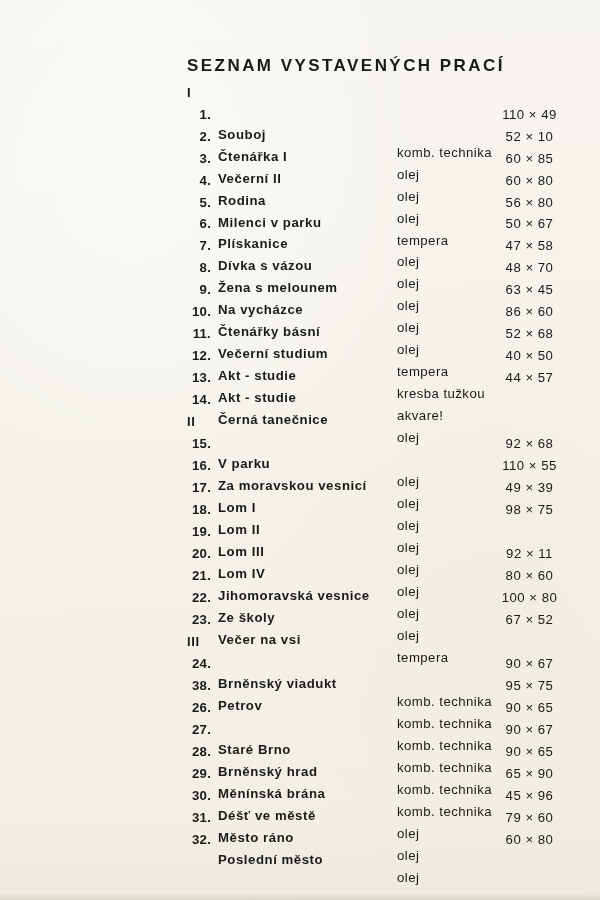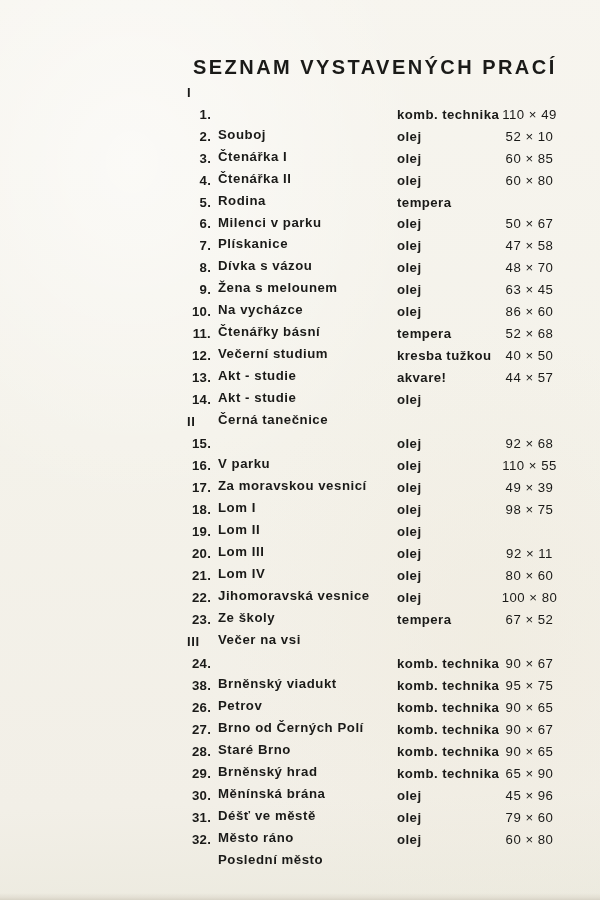--- a/index.html
+++ b/index.html
@@ -34,23 +34,23 @@
     background: linear-gradient(180deg, rgba(231,227,216,0.0) 0%, rgba(226,222,210,0.85) 60%, rgba(214,209,196,0.9) 100%);
   }
 
   .sheet {
     position: absolute;
     inset: 0;
   }
 
   .catalogue-title {
     position: absolute;
-    left: 193px;
+    left: 187px;
     top: 57px;
-    font-size: 20px;
+    font-size: 17px;
     font-weight: bold;
     letter-spacing: 2.45px;
     white-space: nowrap;
     line-height: 1;
   }
 
   .list {
     position: absolute;
     left: 0;
     top: 82px;
@@ -88,22 +88,23 @@
   .col-title {
     position: absolute;
     left: 218px;
     font-weight: bold;
     letter-spacing: 0.55px;
     margin-top: 20px;
   }
   .col-technique {
     position: absolute;
     left: 397px;
-    font-weight: bold;
+    font-weight: normal;
     letter-spacing: 0.45px;
+    margin-top: 38px;
   }
   .col-dimensions {
     position: absolute;
     left: 464px;
     width: 131px;
     text-align: center;
     font-weight: normal;
     letter-spacing: 0.5px;
   }
 </style>
@@ -125,34 +126,35 @@
         <span class="col-dimensions">110 × 49</span>
       </div>
       <div class="work-row">
         <span class="col-index">2.</span>
         <span class="col-title">Čtenářka I</span>
         <span class="col-technique">olej</span>
         <span class="col-dimensions">52 × 10</span>
       </div>
       <div class="work-row">
         <span class="col-index">3.</span>
-        <span class="col-title">Čtenářka II</span>
+        <span class="col-title">Večerní II</span>
         <span class="col-technique">olej</span>
         <span class="col-dimensions">60 × 85</span>
       </div>
       <div class="work-row">
         <span class="col-index">4.</span>
         <span class="col-title">Rodina</span>
         <span class="col-technique">olej</span>
         <span class="col-dimensions">60 × 80</span>
       </div>
       <div class="work-row">
         <span class="col-index">5.</span>
         <span class="col-title">Milenci v parku</span>
         <span class="col-technique">tempera</span>
+        <span class="col-dimensions">56 × 80</span>
       </div>
       <div class="work-row">
         <span class="col-index">6.</span>
         <span class="col-title">Plískanice</span>
         <span class="col-technique">olej</span>
         <span class="col-dimensions">50 × 67</span>
       </div>
       <div class="work-row">
         <span class="col-index">7.</span>
         <span class="col-title">Dívka s vázou</span>
@@ -262,21 +264,20 @@
         <span class="col-dimensions">90 × 67</span>
       </div>
       <div class="work-row">
         <span class="col-index">38.</span>
         <span class="col-title">Petrov</span>
         <span class="col-technique">komb. technika</span>
         <span class="col-dimensions">95 × 75</span>
       </div>
       <div class="work-row">
         <span class="col-index">26.</span>
-        <span class="col-title">Brno od Černých Polí</span>
         <span class="col-technique">komb. technika</span>
         <span class="col-dimensions">90 × 65</span>
       </div>
       <div class="work-row">
         <span class="col-index">27.</span>
         <span class="col-title">Staré Brno</span>
         <span class="col-technique">komb. technika</span>
         <span class="col-dimensions">90 × 67</span>
       </div>
       <div class="work-row">

